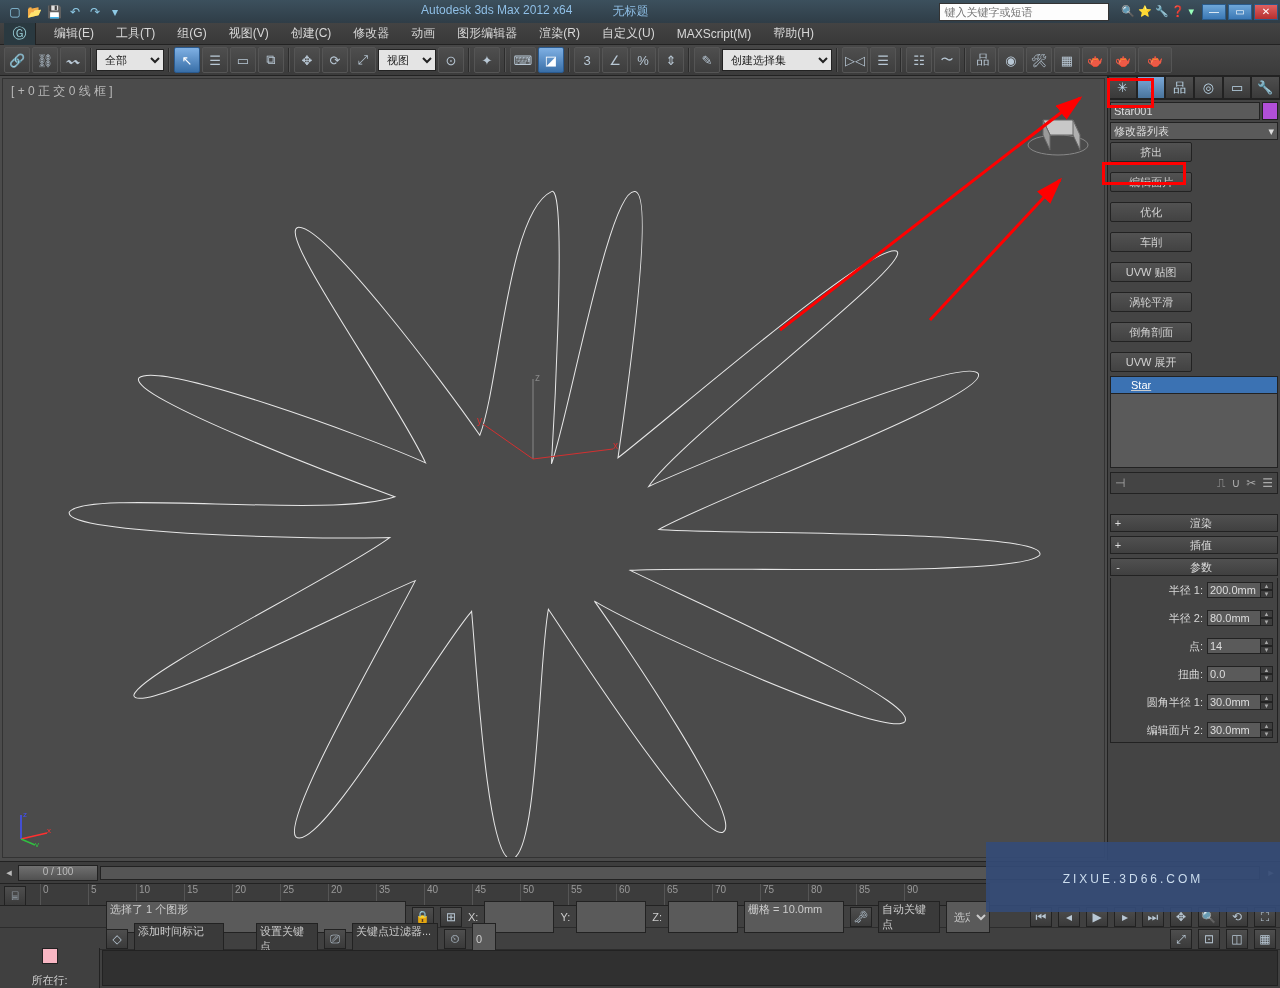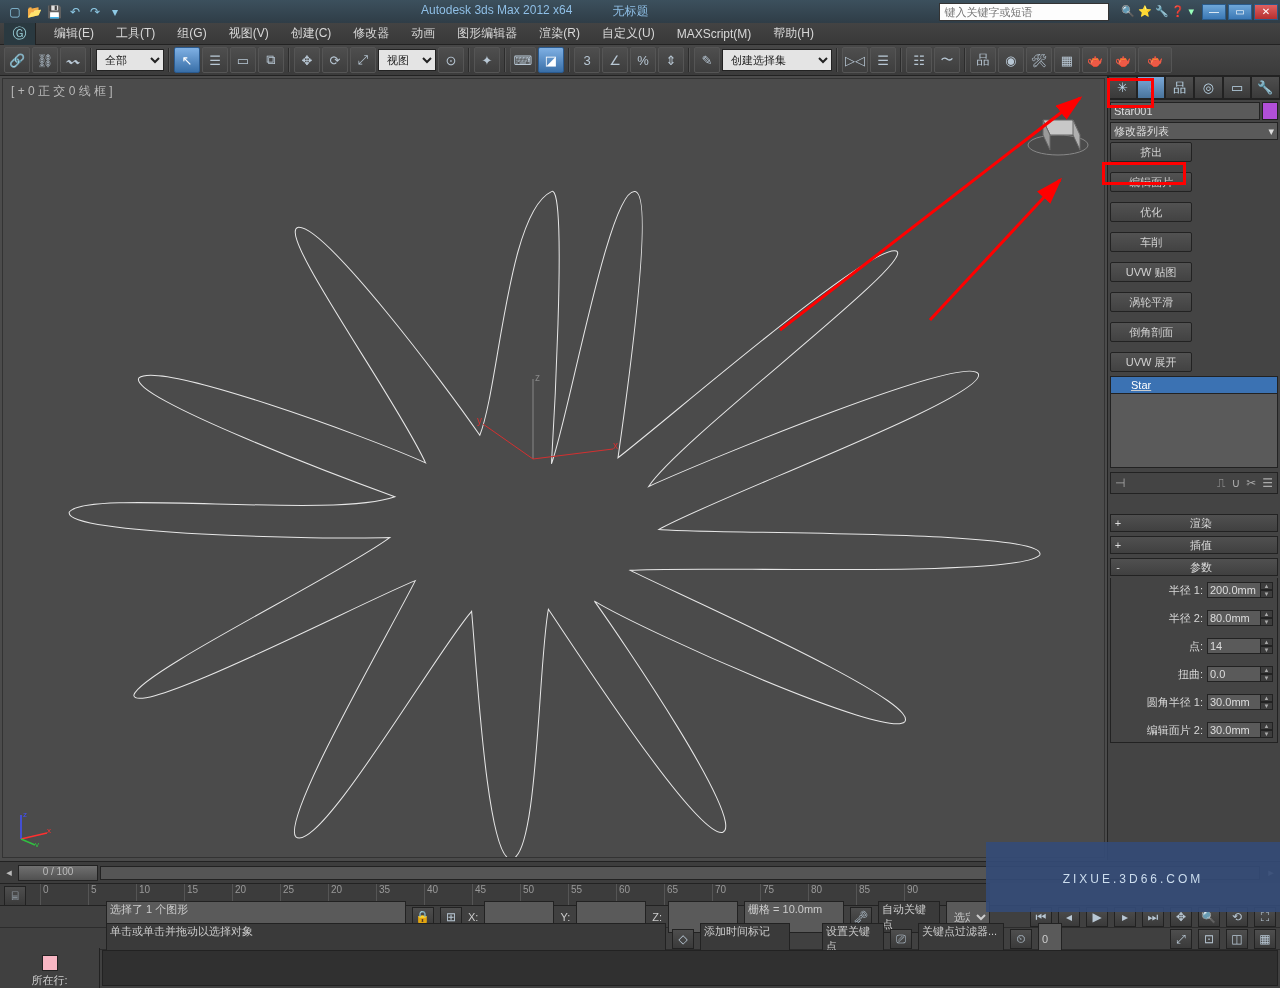--- a/index.html
+++ b/index.html
@@ -75,21 +75,21 @@
 .trackbar { position:absolute; left:0; right:290px; bottom:83px; height:22px; background:#3c3c3c; border-top:1px solid #222; display:flex; align-items:center; color:#999; font-size:10px; padding-left:40px; gap:0px; }
 .trackbar .tick { position:relative; flex:0 0 48px; border-left:1px solid #555; padding-left:2px; height:100%; display:flex; align-items:flex-start;}
 
 
 .status { position:absolute; left:0; right:0; bottom:0; height:83px; background:#404040; border-top:1px solid #222; }
 .statrow { display:flex; align-items:center; gap:6px; padding:2px 4px; height:22px; border-bottom:1px solid #2c2c2c; }
 .statrow.two { height:22px;}
 .sbox { height:32px; background:#5a5a5a; border:1px solid #222; color:#ccc; padding:0 3px; font-size:11px; }
 .sbtn { width:22px; height:20px; background:linear-gradient(#4e4e4e,#3a3a3a); border:1px solid #222; color:#b8c7d4; text-align:center; font-size:12px; display:flex; align-items:center; justify-content:center;}
 .script-area { position:absolute; left:0; bottom:0; height:40px; width:100%; display:flex; }
-.script-area .col-left { width:100px; border-right:1px solid #222; display:flex; flex-direction:column; justify-content:flex-end; align-items:center; gap:2px; background:#404040;}
+.script-area .col-left { width:100px; border-right:1px solid #222; display:flex; flex-direction:column; justify-content:space-between; align-items:center; gap:2px; background:#404040;}
 .script-area .col-left .pink { background:#f9b7c4; color:#333; border:1px solid #222; width:16px; height:16px;}
 
 
 .watermark { position:absolute; right:0; bottom:76px; width:294px; height:70px; background:rgba(52,75,118,.92); color:#fff; display:flex; align-items:center; justify-content:center; gap:8px; font-size:22px; z-index:60; flex-direction:column; padding-top:4px;}
 .watermark .big { font-size:26px; font-weight:bold; letter-spacing:2px; display:flex; align-items:center; gap:10px;}
 .watermark .sm { font-size:12px; letter-spacing:3px; color:#cde; }
 .play-circ { width:34px; height:34px; border:3px solid #fff; border-radius:50%; display:flex; align-items:center; justify-content:center; }
 .play-circ::after { content:""; border-left:12px solid #fff; border-top:8px solid transparent; border-bottom:8px solid transparent; margin-left:3px;}
 
 svg.star path { fill:none; stroke:#e6e6e6; stroke-width:1; }
@@ -397,21 +397,20 @@
     <div class="sbtn">▶</div>
     <div class="sbtn">▸</div>
     <div class="sbtn">⏭</div>
     <div class="sbtn">✥</div>
     <div class="sbtn">🔍</div>
     <div class="sbtn">⟲</div>
     <div class="sbtn">⛶</div>
   </div>
   <div class="statrow two">
     <div style="width:96px"></div>
-    <div class="sbox" style="width:560px;background:#3a3a3a">单击或单击并拖动以选择对象</div>
     <div class="sbtn">◇</div>
     <div class="sbox" style="width:90px;background:#3a3a3a">添加时间标记</div>
     <div style="width:20px"></div>
     <div class="sbox" style="width:62px;background:#3a3a3a">设置关键点</div>
     <div class="sbtn">⎚</div>
     <div class="sbox" style="width:86px;background:#3a3a3a">关键点过滤器...</div>
     <div class="sbtn">⏲</div>
     <input class="sbox" style="width: 24px;" value="0">
     <div style="flex:1"></div>
     <div class="sbtn">⤢</div>

